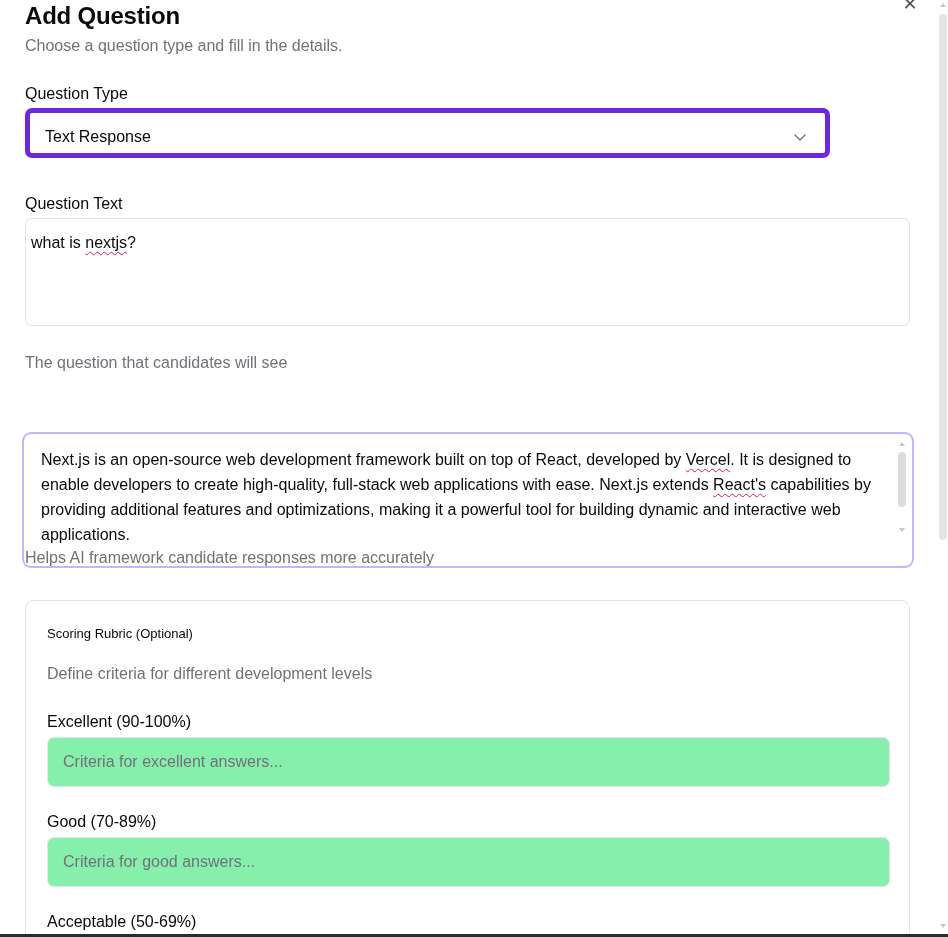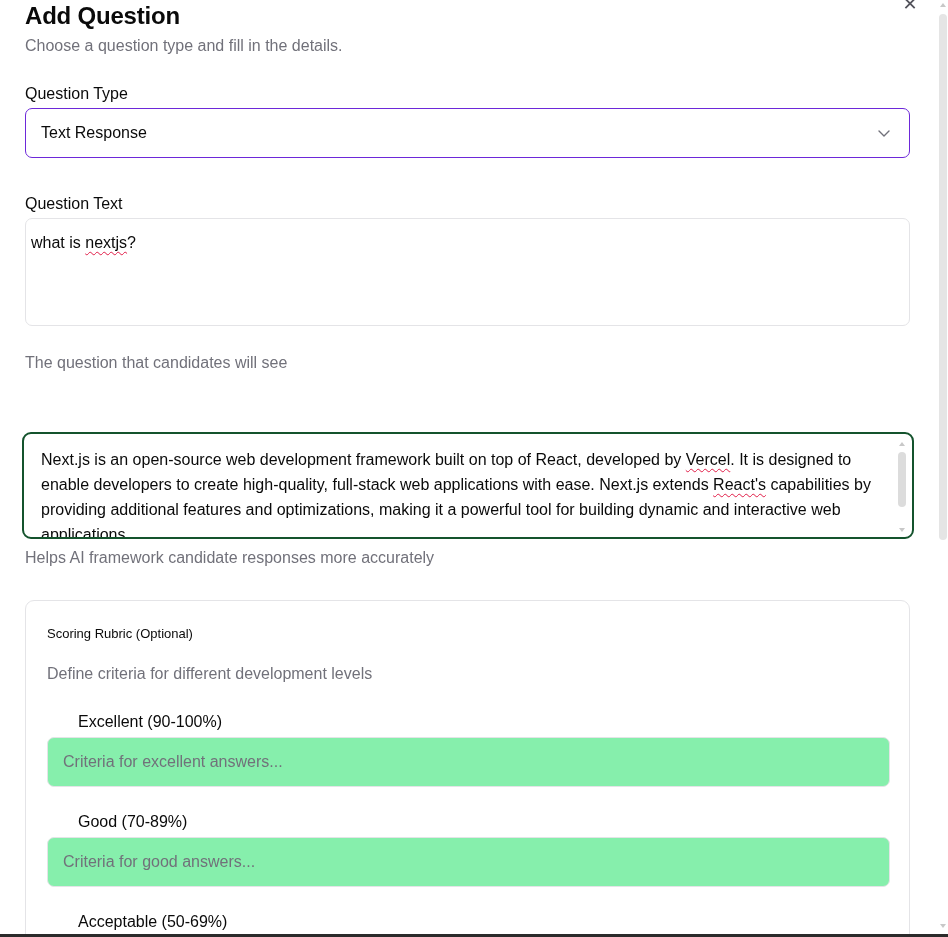--- a/index.html
+++ b/index.html
@@ -8,39 +8,39 @@
 
     .dialog { position: absolute; left: 0; top: 0; width: 935px; height: 934px; overflow: hidden; }
 
     .title { position: absolute; left: 25px; top: 2px; font-size: 24px; font-weight: bold; color: #0a0a0a; letter-spacing: -0.2px; }
     .subtitle { position: absolute; left: 25px; top: 37px; font-size: 16px; color: #71717a; }
     .close { position: absolute; left: 900px; top: -6px; width: 20px; height: 20px; font-size: 18px; color: #52525b; line-height: 20px; text-align: center; cursor: pointer; }
 
     .label { position: absolute; font-size: 16px; color: #0a0a0a; font-weight: 500; }
     .hint { position: absolute; font-size: 16px; color: #71717a; }
 
-    .select { position: absolute; left: 25px; top: 108px; width: 885px; height: 50px; border: 1px solid #6d28d9; border-radius: 7px; background: #fff; cursor: pointer; }
+    .select { position: absolute; left: 25px; top: 108px; width: 805px; height: 50px; border: 5px solid #6d28d9; border-radius: 7px; background: #fff; cursor: pointer; }
     .select .val { position: absolute; left: 15px; top: 15px; font-size: 16px; color: #0a0a0a; }
     .select .chev { position: absolute; right: 18px; top: 17px; width: 14px; height: 14px; }
 
     .textarea { position: absolute; border: 1px solid #e4e4e7; border-radius: 7px; background: #fff; font-size: 16px; color: #0a0a0a; line-height: 25px; }
     .q-text { left: 25px; top: 218px; width: 885px; height: 108px; padding: 11px 5px; }
     .q-text .spell { text-decoration: underline wavy #e11d48; text-decoration-thickness: 1px; text-underline-offset: 3px; }
 
-    .a-text { left: 22px; top: 432px; width: 892px; height: 107px; border: 2px solid #14532d; border-radius: 9px; overflow: hidden; padding: 13px 32px 0 17px; }
+    .a-text { left: 22px; top: 432px; width: 892px; height: 136px; border: 2px solid #c4b5fd; border-radius: 9px; overflow: hidden; padding: 13px 32px 0 17px; }
     .a-text .spell { text-decoration: underline wavy #e11d48; text-decoration-thickness: 1px; text-underline-offset: 3px; }
     .inner-scroll { position: absolute; right: 5px; top: 8px; width: 9px; height: 90px; }
     .inner-scroll .up { position: absolute; top: 0; left: 1px; width: 0; height: 0; border-left: 3px solid transparent; border-right: 3px solid transparent; border-bottom: 4px solid #c8c8c8; }
     .inner-scroll .thumb { position: absolute; top: 10px; left: 0; width: 8px; height: 55px; background: #dcdcdc; border-radius: 4px; }
     .inner-scroll .down { position: absolute; bottom: 0; left: 1px; width: 0; height: 0; border-left: 3px solid transparent; border-right: 3px solid transparent; border-top: 4px solid #c8c8c8; }
 
     .card { position: absolute; left: 25px; top: 600px; width: 885px; height: 360px; border: 1px solid #e4e4e7; border-radius: 9px; background: #fff; }
     .card-title { position: absolute; left: 21px; top: 25px; font-size: 13px; color: #0a0a0a; font-weight: 500; }
     .card-sub { position: absolute; left: 21px; top: 64px; font-size: 16px; color: #71717a; }
-    .rlabel { position: absolute; left: 21px; font-size: 16px; color: #0a0a0a; font-weight: 500; margin-left: 31px; }
+    .rlabel { position: absolute; left: 21px; font-size: 16px; color: #0a0a0a; font-weight: 500; }
     .rinput { position: absolute; left: 21px; width: 843px; height: 50px; border: 1px solid #e4e4e7; border-radius: 7px; background: #86efac; font-size: 16px; color: #0a0a0a; padding: 0 15px; outline: none; font-family: "Liberation Sans", "DejaVu Sans", sans-serif; }
     .rinput::placeholder { color: #71717a; }
 
     .page-scroll { position: absolute; left: 937px; top: 0; width: 11px; height: 934px; background: #fff; }
     .page-scroll .up { position: absolute; top: 3px; left: 3px; width: 0; height: 0; border-left: 3px solid transparent; border-right: 3px solid transparent; border-bottom: 4px solid #c8c8c8; }
     .page-scroll .thumb { position: absolute; top: 14px; left: 2px; width: 8px; height: 526px; background: #e5e5e5; border-radius: 4px; }
     .page-scroll .down { position: absolute; bottom: 6px; left: 3px; width: 0; height: 0; border-left: 3px solid transparent; border-right: 3px solid transparent; border-top: 4px solid #c8c8c8; }
 
     .bottom-edge { position: absolute; left: 0; top: 934px; width: 948px; height: 3px; background: #2b2b2b; }
   </style>

